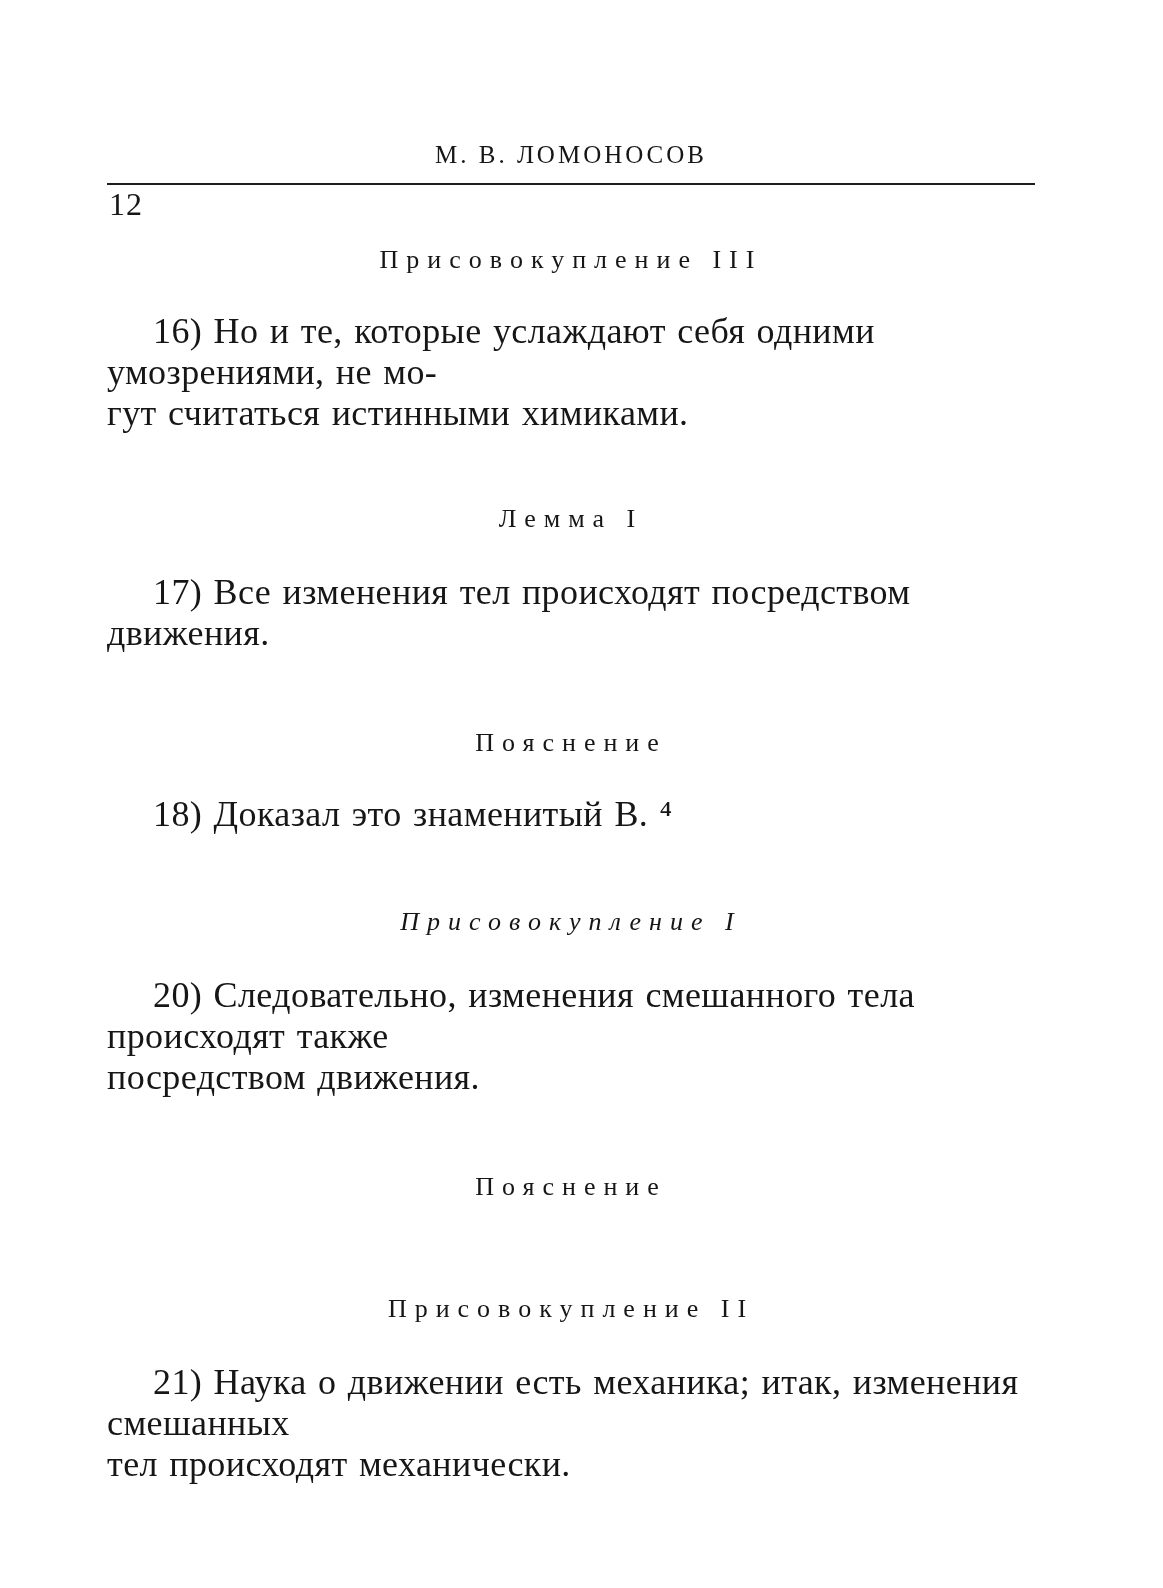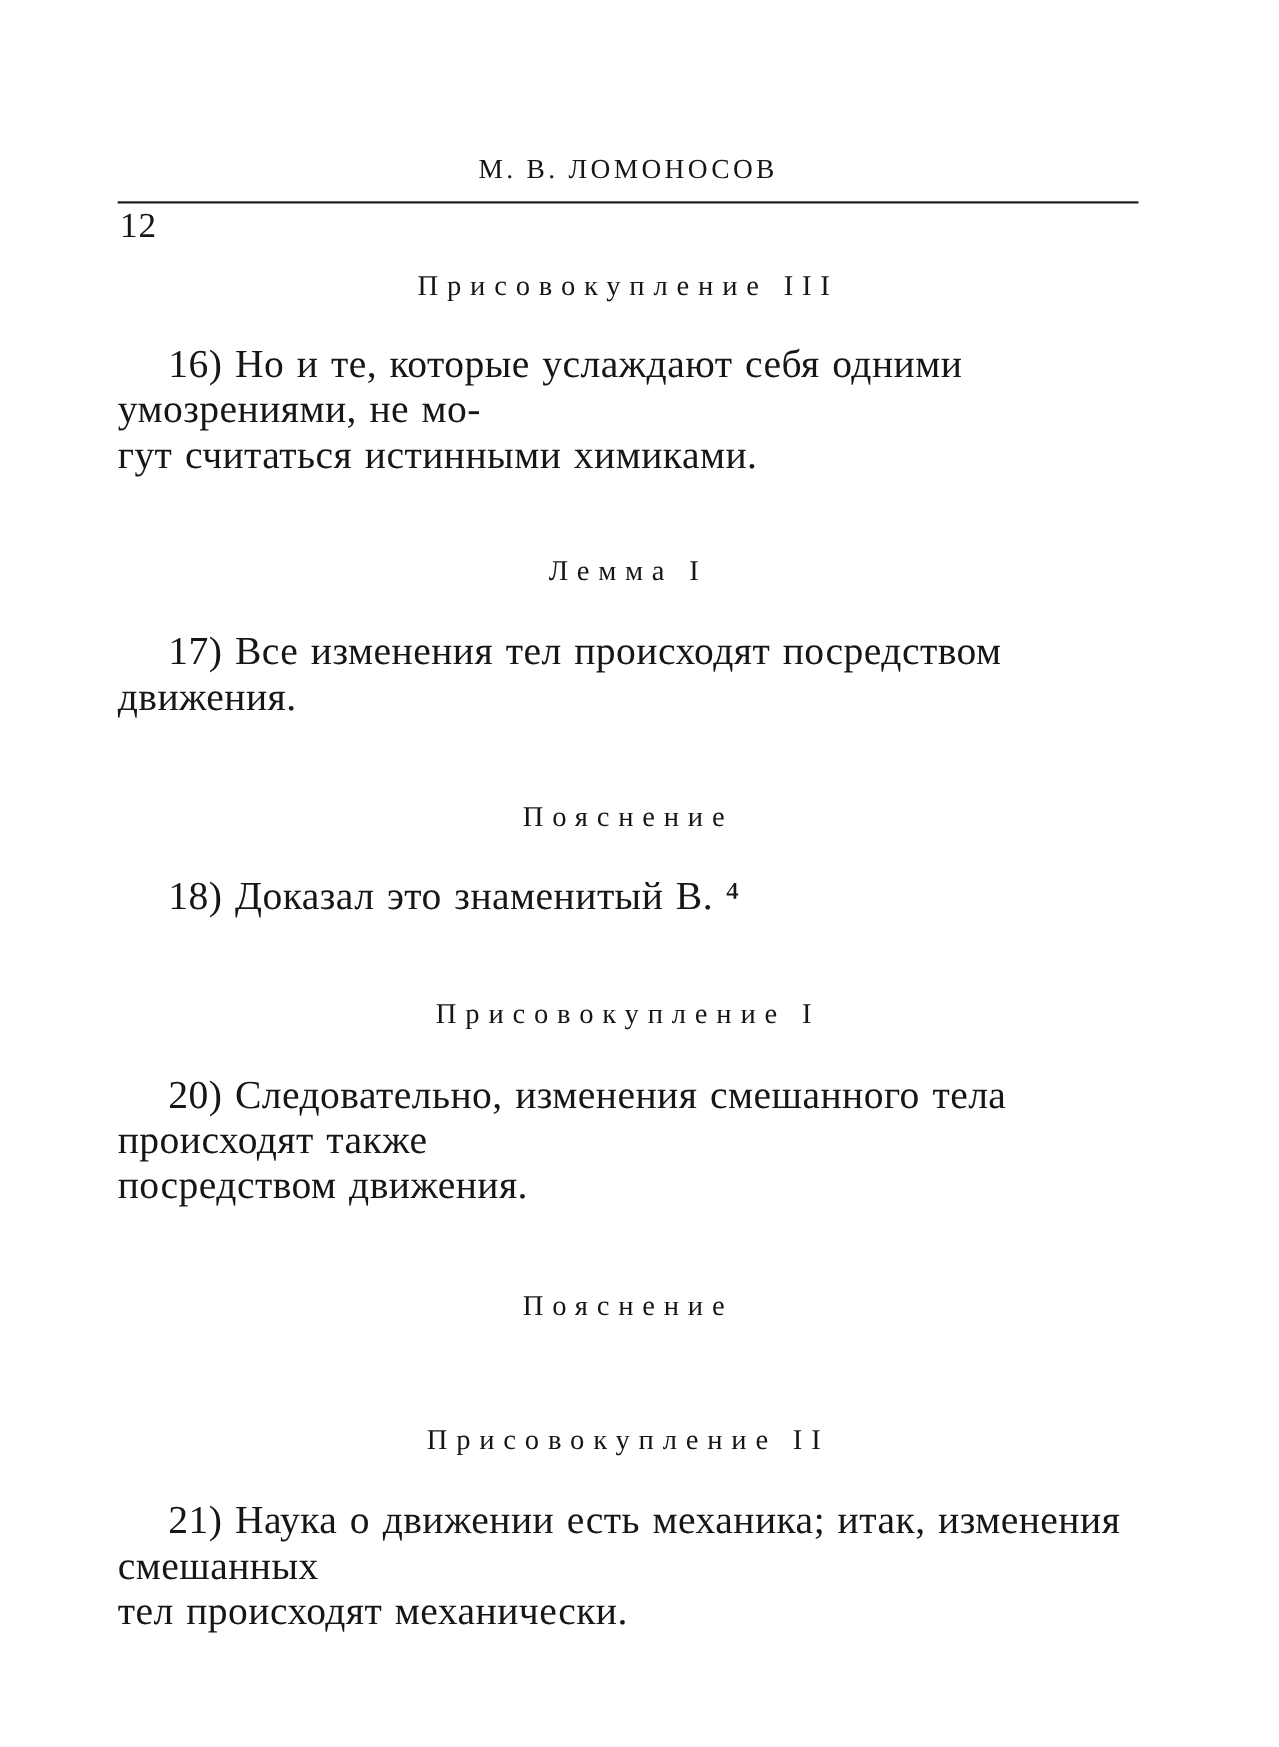--- a/index.html
+++ b/index.html
@@ -48,21 +48,21 @@
     text-align: center;
     font-size: 26px;
     font-weight: normal;
     letter-spacing: 8px;
     margin: 0;
     white-space: nowrap;
   }
   .h-std    { margin-top: 60px;  margin-bottom: 36px; }
   .h-lemma  { margin-top: 70px;  margin-bottom: 38px; }
   .h-expl1  { margin-top: 74px;  margin-bottom: 36px; }
-  .h-app1   { margin-top: 72px;  margin-bottom: 38px; }
+  .h-app1   { margin-top: 72px;  margin-bottom: 38px; font-style: italic; }
   .h-expl2  { margin-top: 74px;  margin-bottom: 36px; }
   .h-app2   { margin-top: 92px;  margin-bottom: 38px; }
   .h-app3b  { margin-top: 98px;  margin-bottom: 42px; }
   .para {
     font-size: 36px;
     line-height: 41px;
     margin: 0;
     text-indent: 46px;
     white-space: pre-line;
     letter-spacing: 0.4px;

